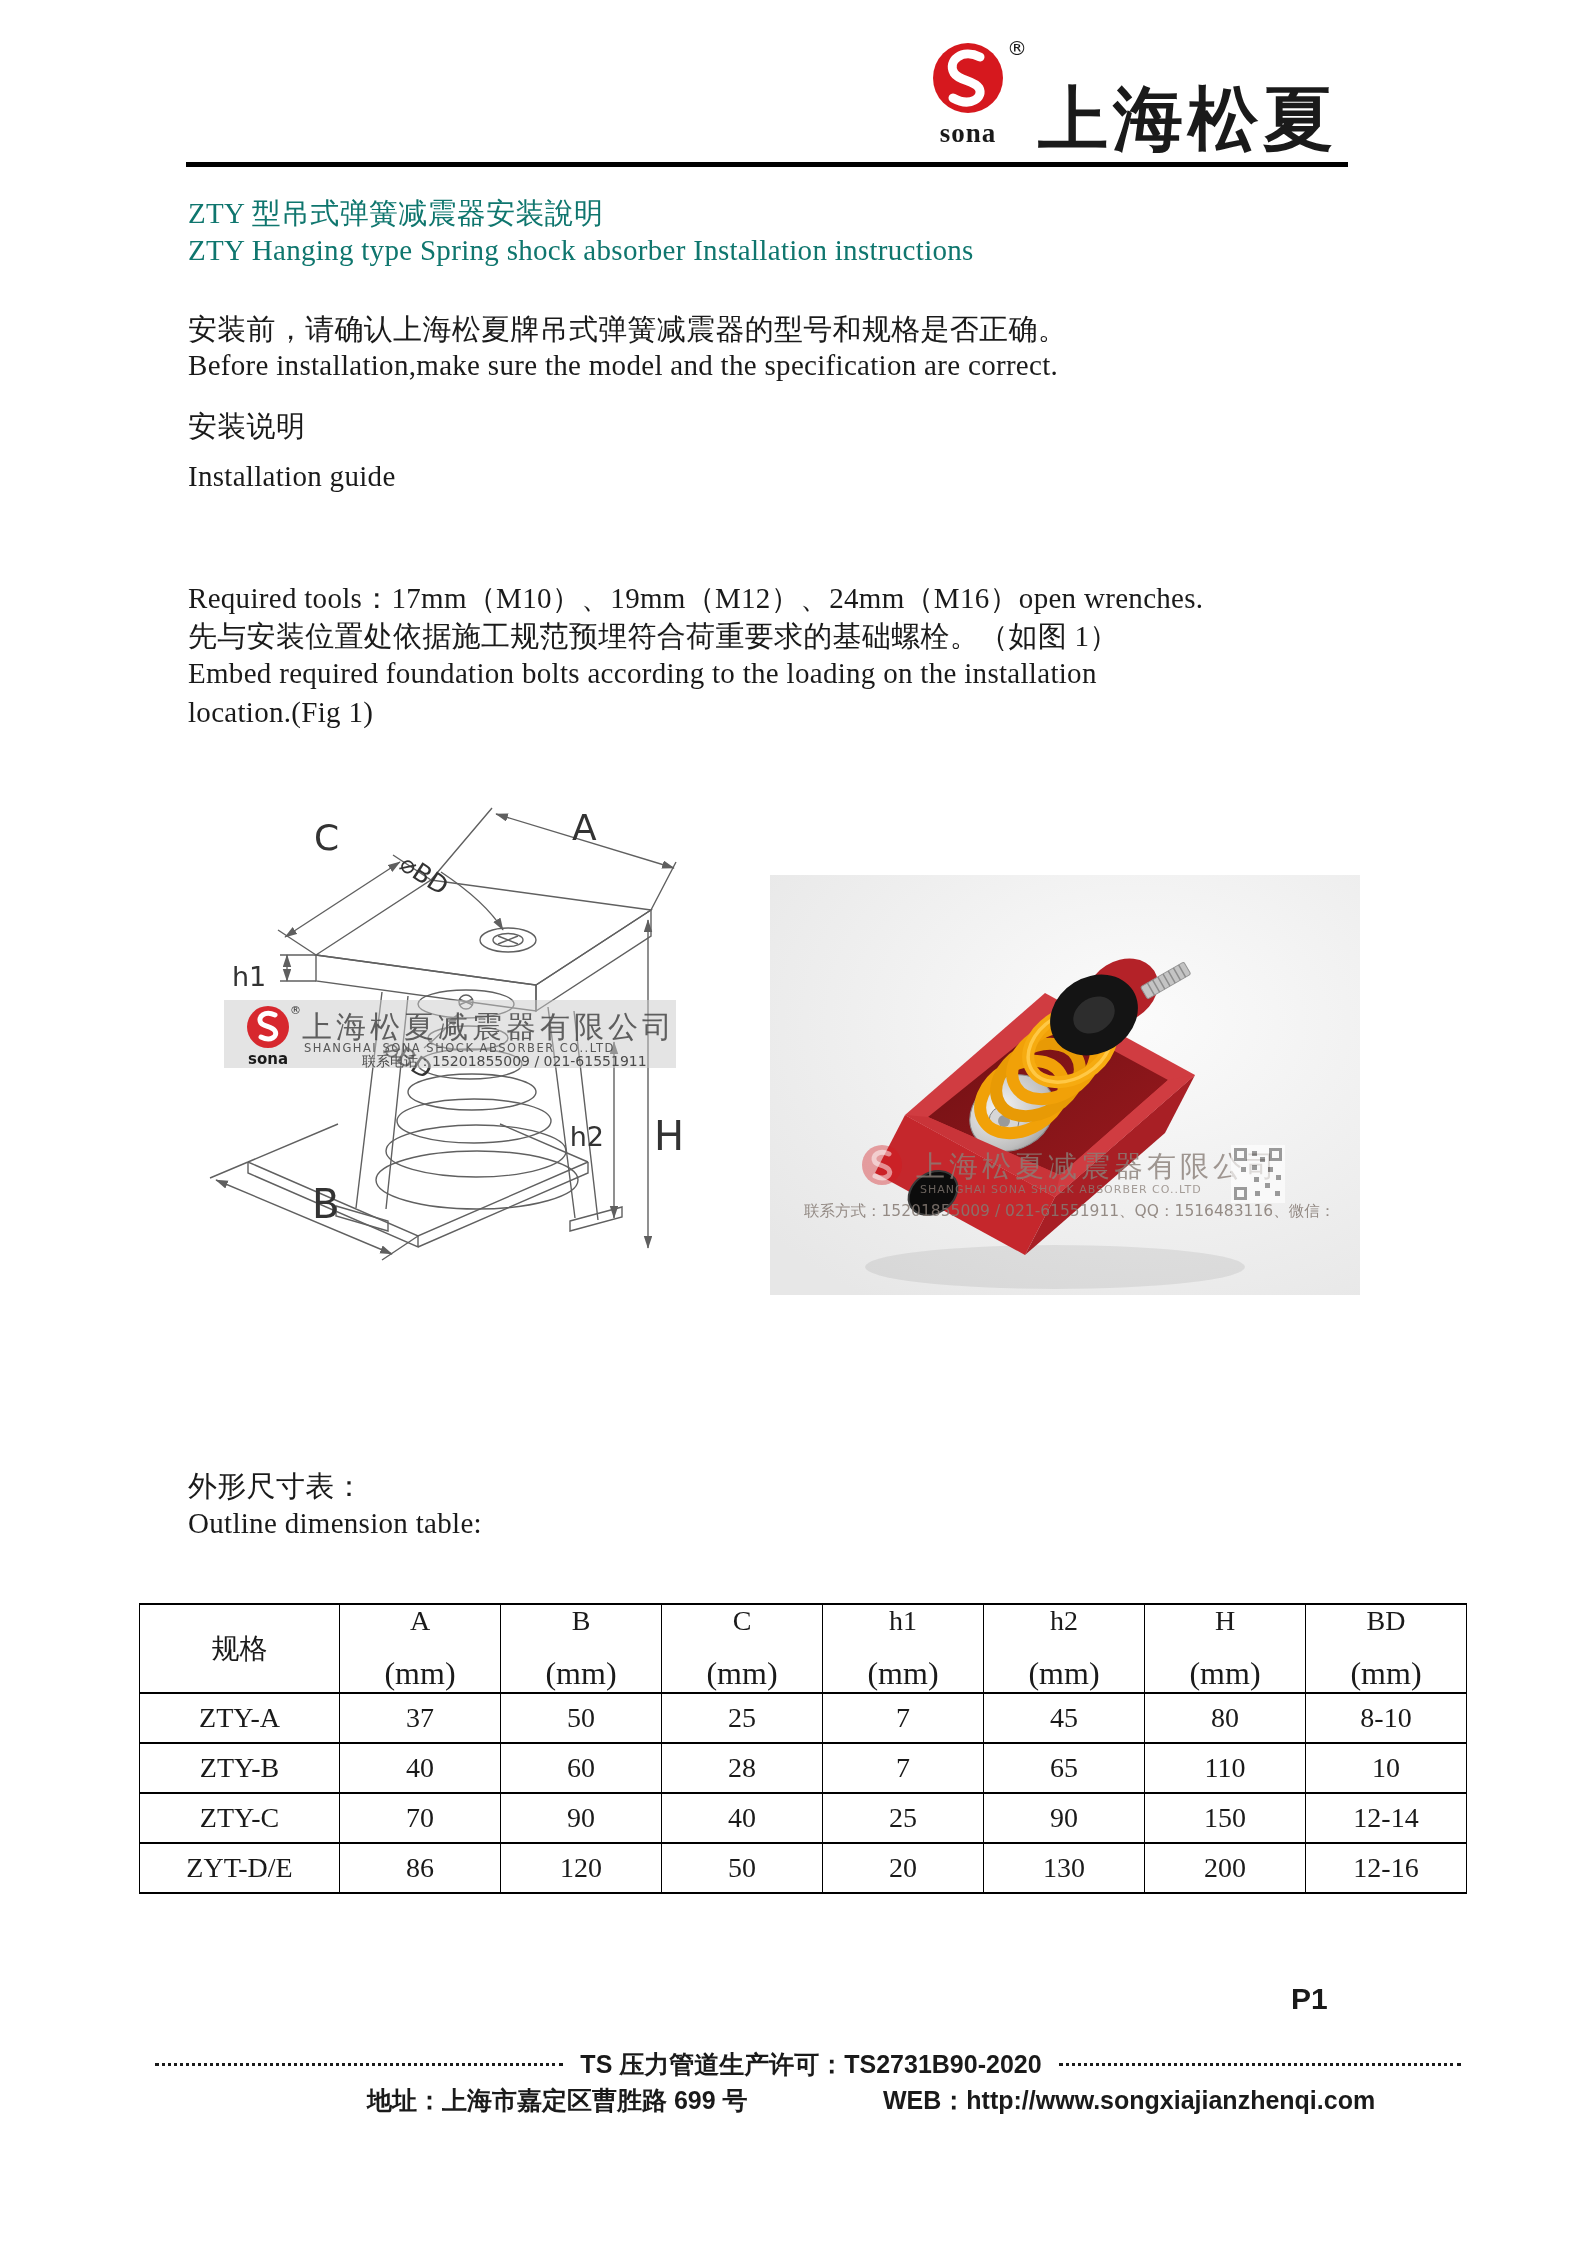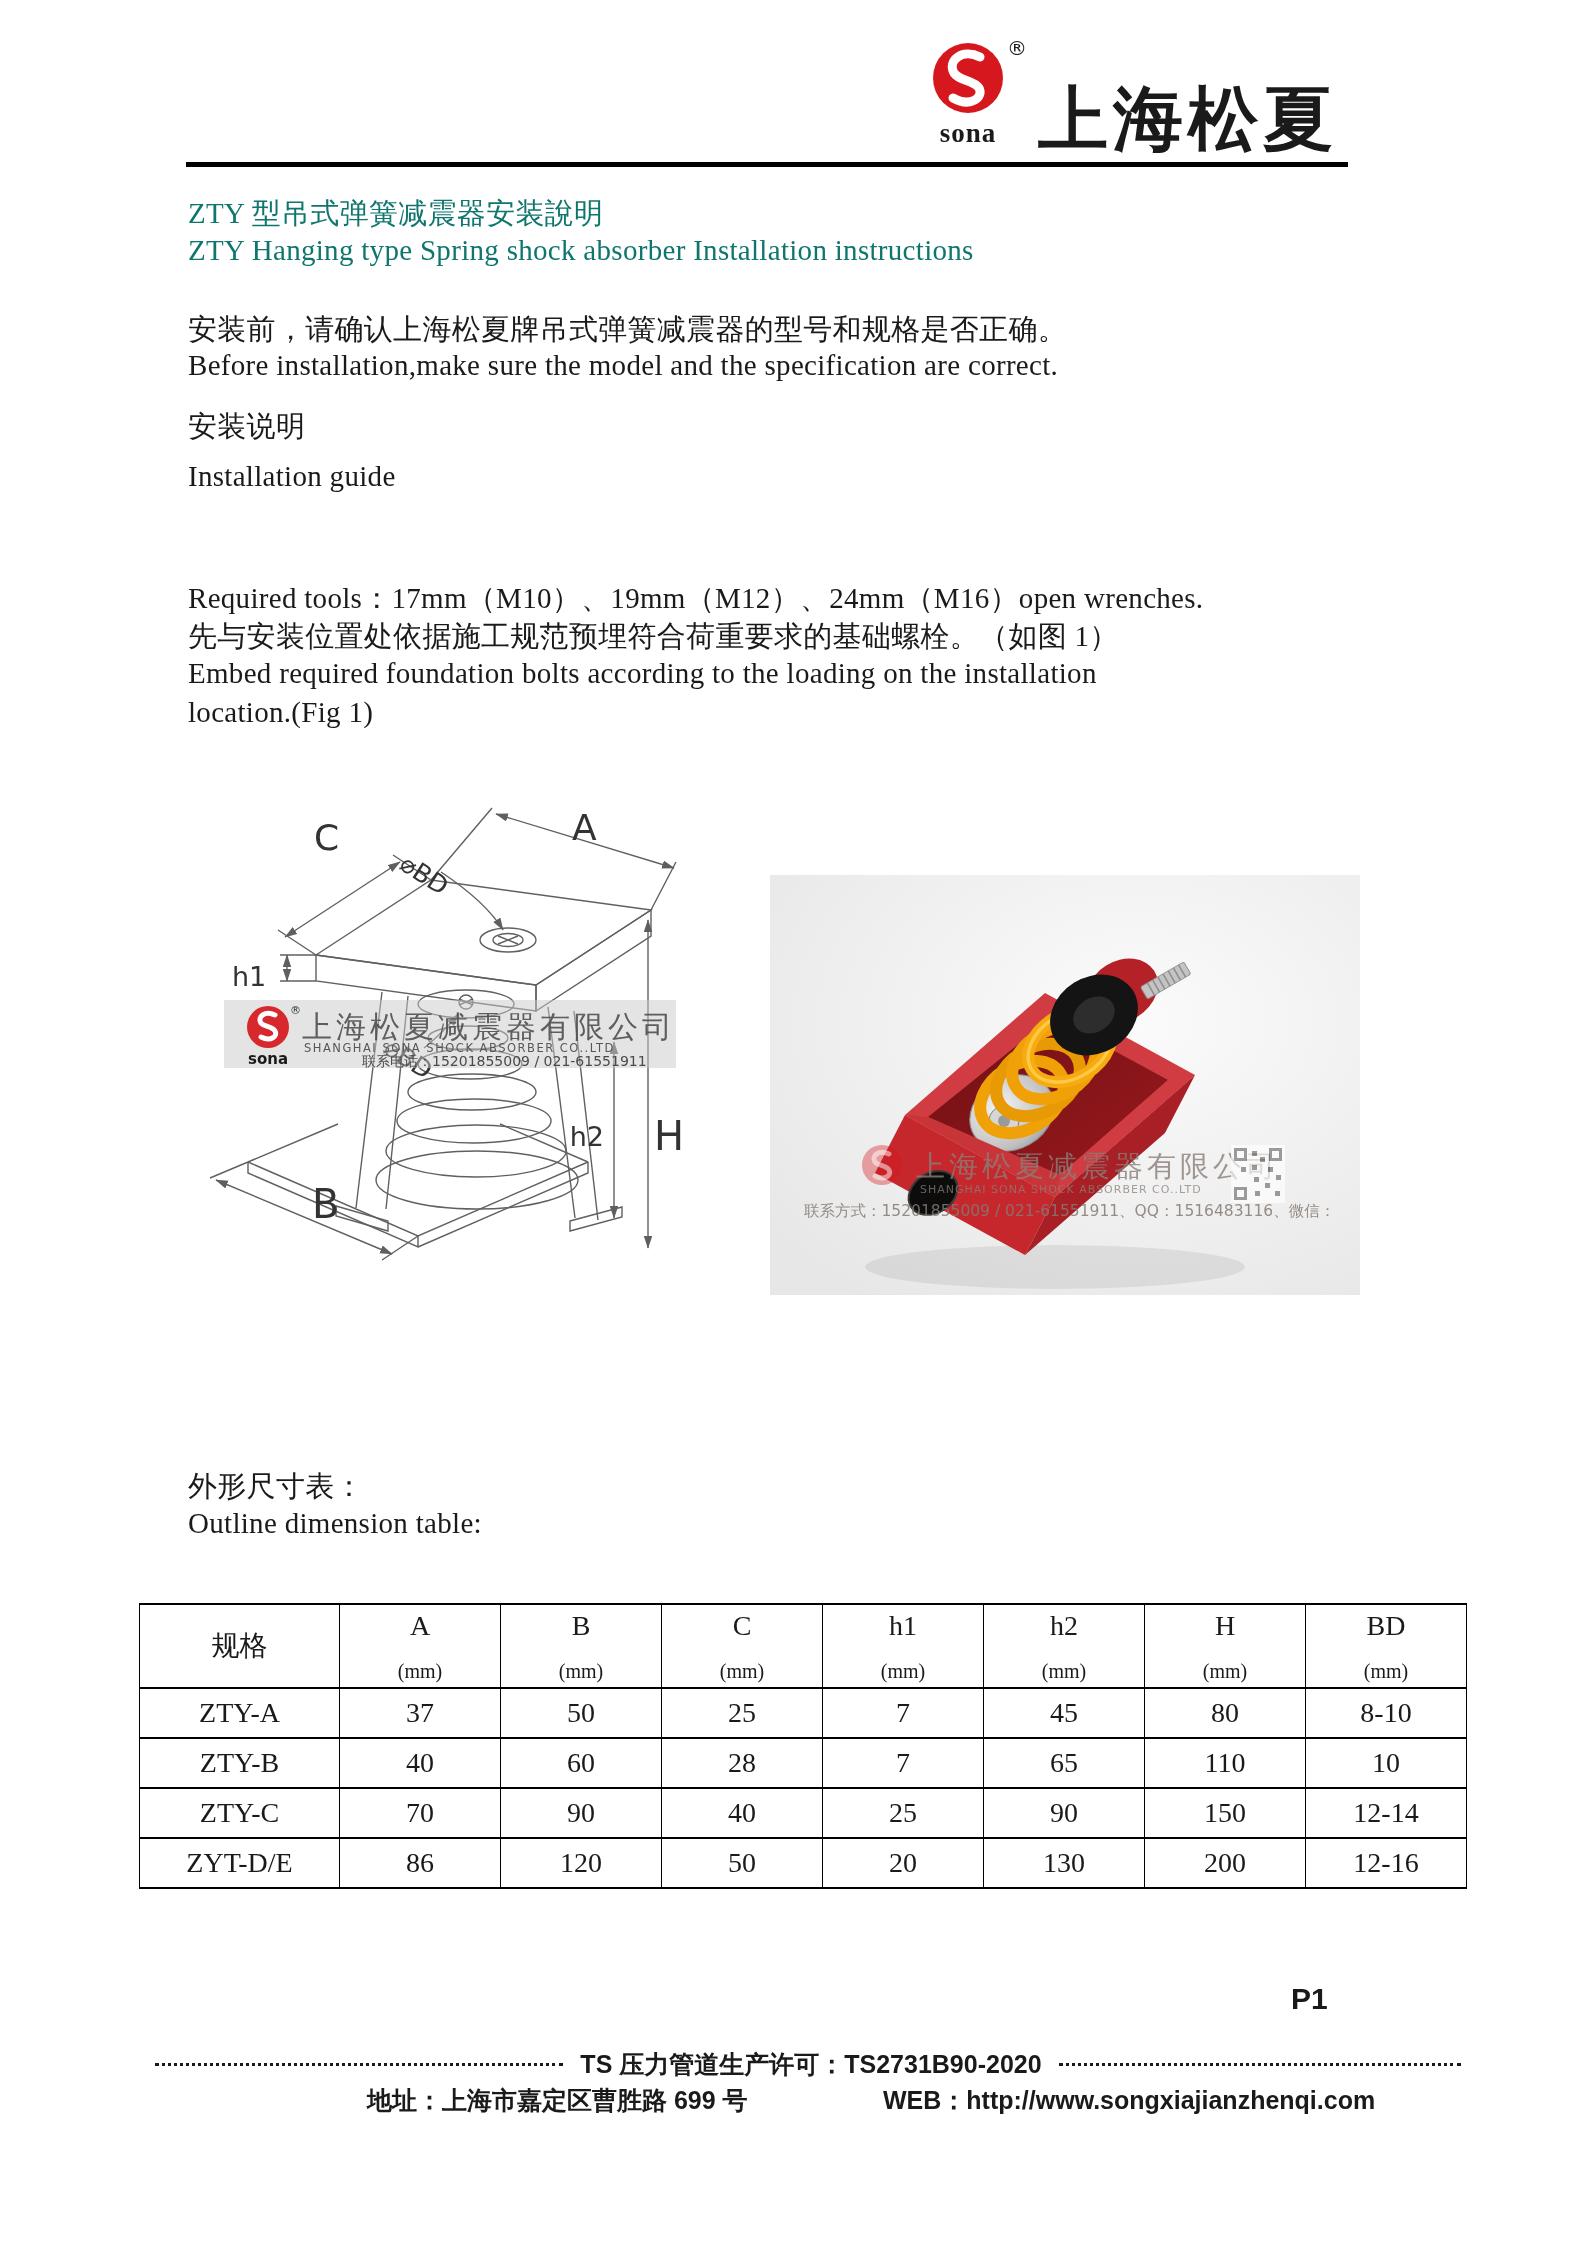--- a/index.html
+++ b/index.html
@@ -15,21 +15,21 @@
   .header-rule{position:absolute;left:186px;top:162px;width:1162px;height:5px;background:#000;}
   
   .line{position:absolute;left:188px;font-size:29px;white-space:pre;letter-spacing:0.3px;}
   .green{color:#0f766e;}
   
   .dim-table{position:absolute;left:139px;top:1603px;border-collapse:collapse;table-layout:fixed;}
   .dim-table th,.dim-table td{border-left:1px solid #000;border-right:1px solid #000;
       border-top:2px solid #000;border-bottom:2px solid #000;text-align:center;vertical-align:middle;
       font-weight:normal;padding:0;}
   .dim-table th{height:82px;font-size:28px;}
-  .dim-table th .unit{font-size:20px;margin-top:18px;}
+  .dim-table th .unit{font-size:32px;margin-top:18px;}
   .dim-table td{height:48px;font-size:28px;}
   .dim-table .spec-col{width:200px;}
   .dim-table .num-col{width:161px;}
   
   .page-num{position:absolute;left:1291px;top:1982px;font-family:"Liberation Sans",sans-serif;
             font-size:30px;font-weight:600;}
   .footer-ts{position:absolute;left:155px;top:2048px;width:1306px;display:flex;align-items:center;
              font-family:"Liberation Sans",sans-serif;justify-content:space-between;}
   .dotline{height:0;border-top:3px dotted #1a1a1a;flex:0 0 auto;}
   .footer-ts .txt{margin:0 16px;font-size:25px;font-weight:600;white-space:pre;}

